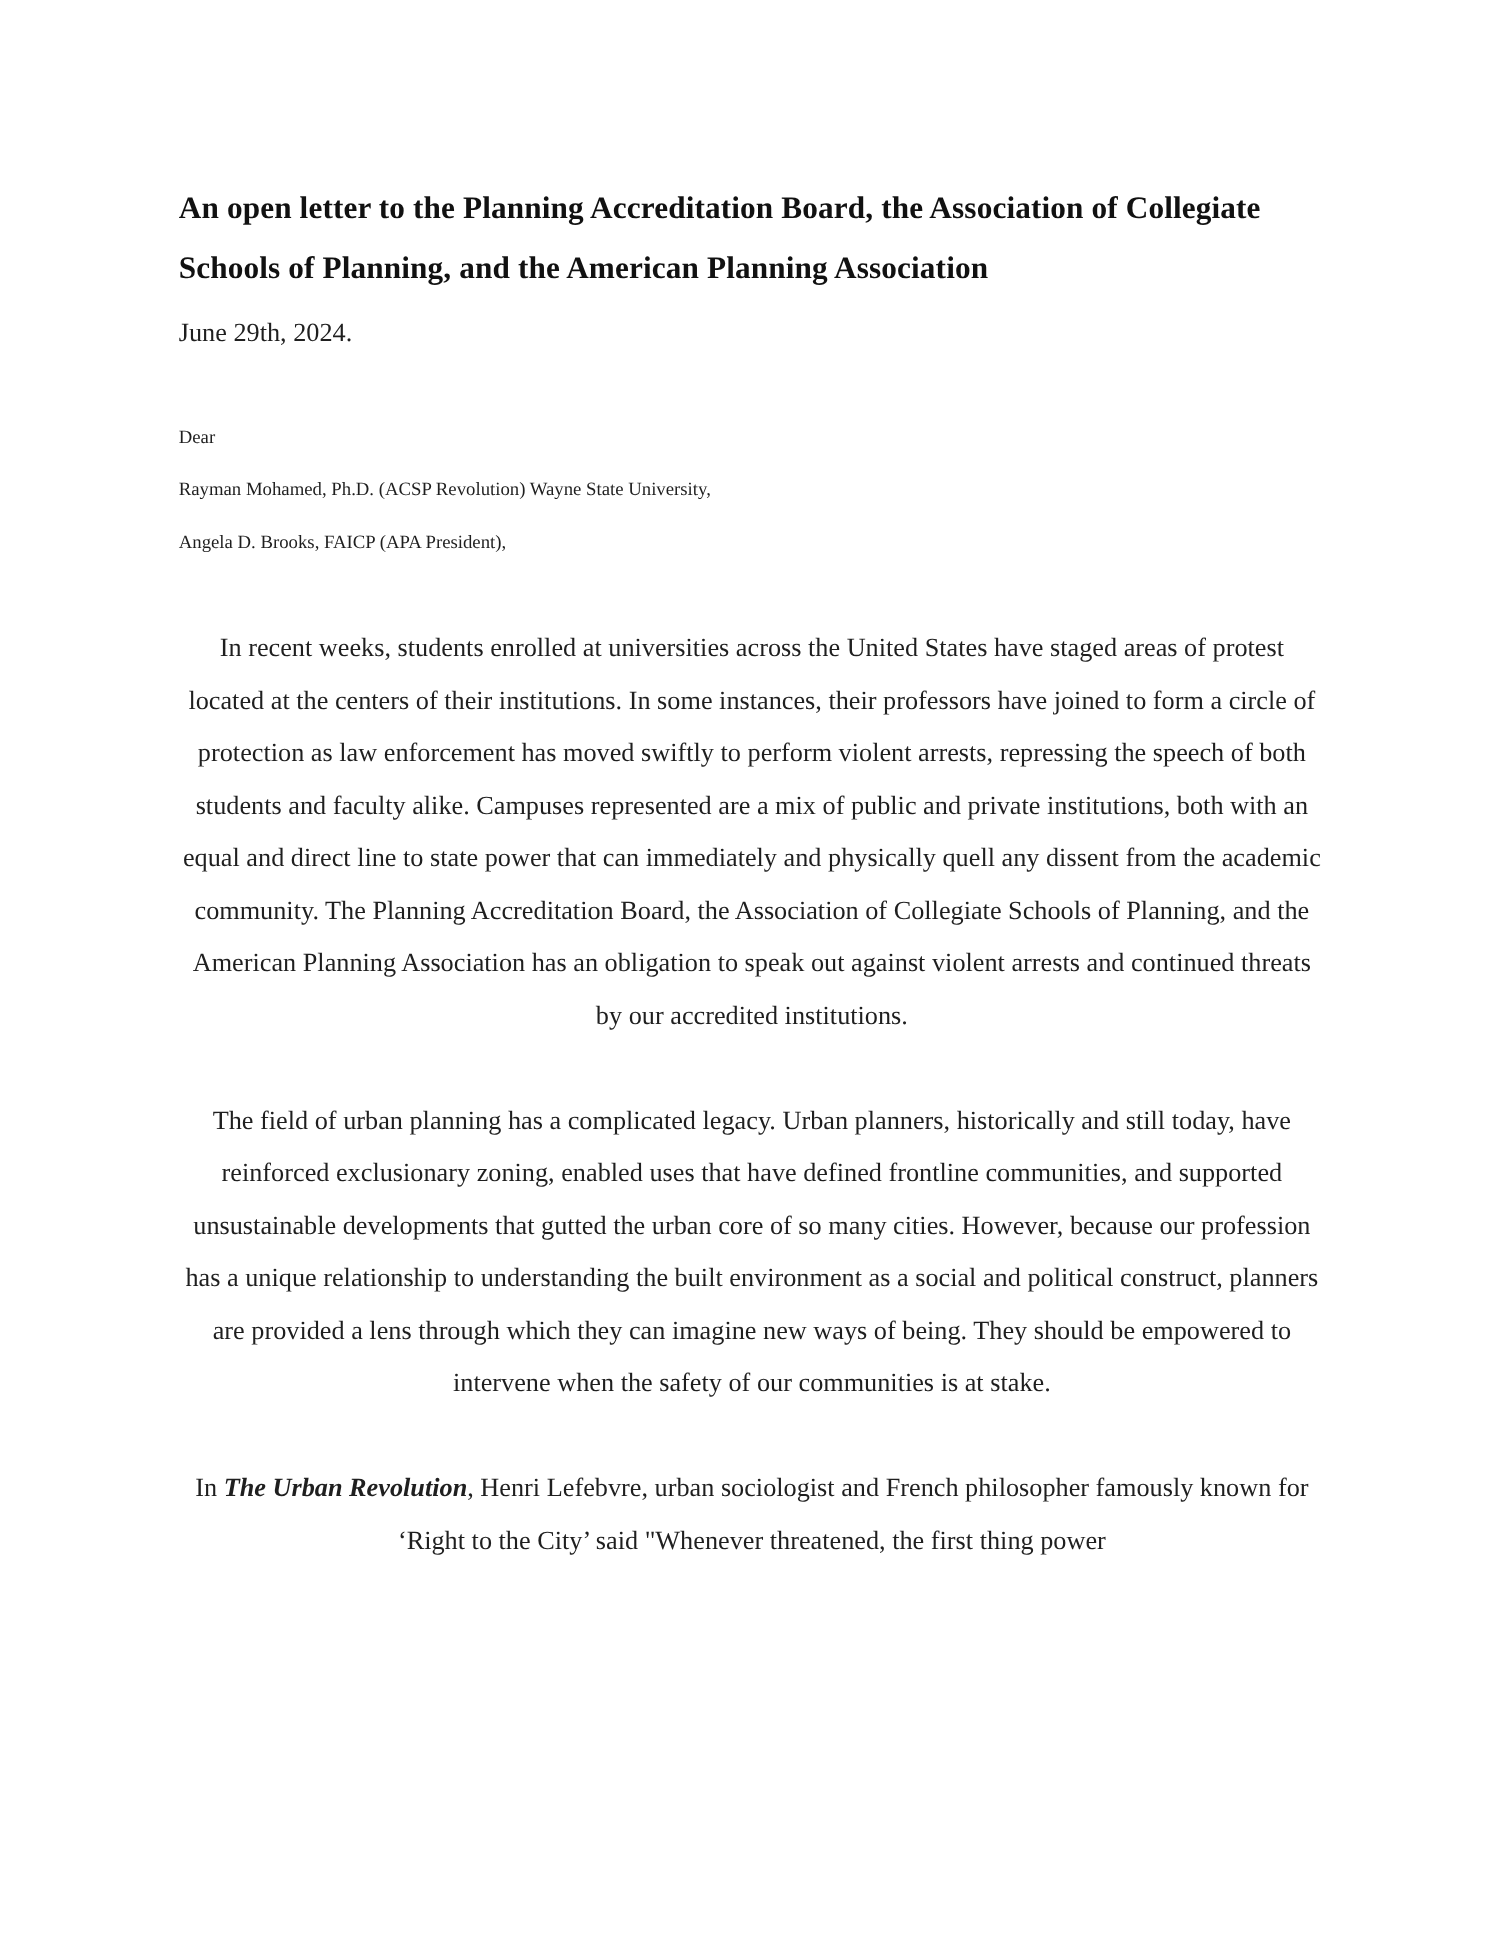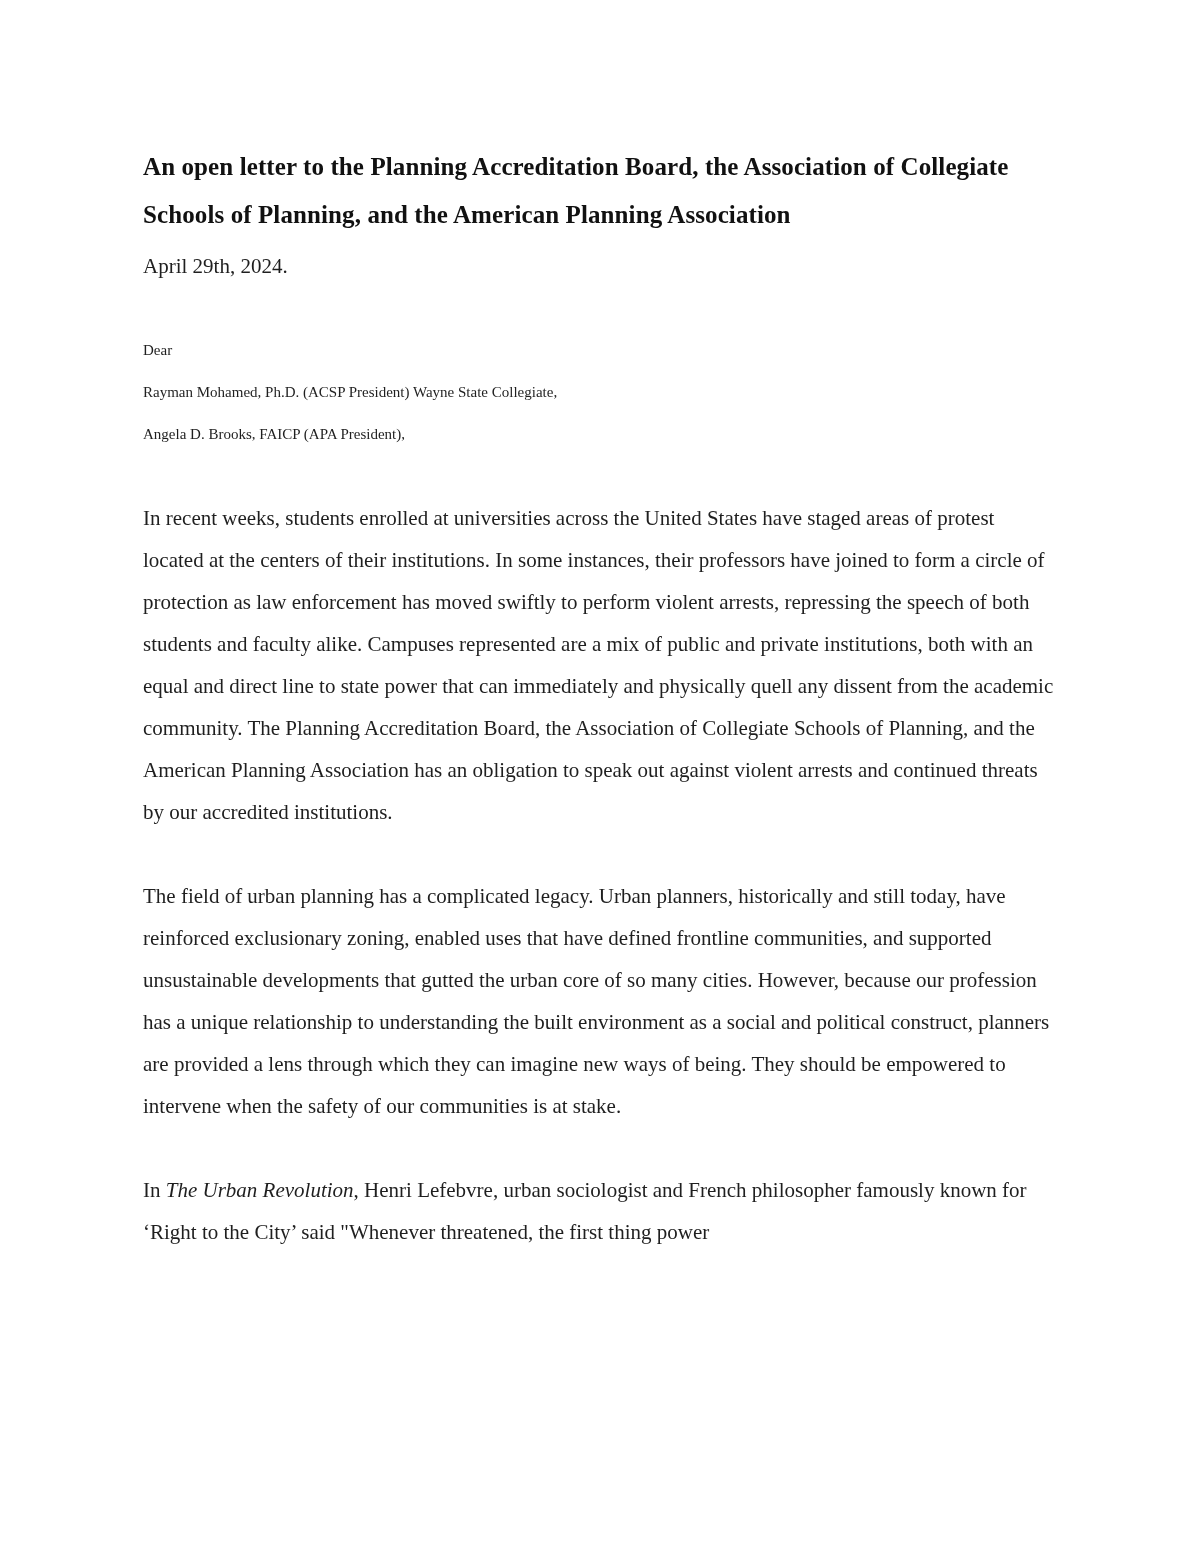--- a/index.html
+++ b/index.html
@@ -38,38 +38,39 @@
     font-size: 15px;
     line-height: 42px;
   }
   .address-block {
     margin: 0 0 42px 0;
   }
   .para {
     font-size: 21px;
     line-height: 42px;
     margin: 0 0 42px 0;
-    text-align: left;
+    text-align: center;
   }
   .italic {
     font-style: italic;
+    font-weight: bold;
   }
 </style>
 </head>
 <body>
 
 <div class="page">
 
   <h1 class="title">An open letter to the Planning Accreditation Board, the Association of Collegiate Schools of Planning, and the American Planning Association</h1>
 
-  <p class="date">April 29th, 2024.</p>
+  <p class="date">June 29th, 2024.</p>
 
   <div class="address-block">
     <div class="line">Dear</div>
-    <div class="line">Rayman Mohamed, Ph.D. (ACSP President) Wayne State Collegiate,</div>
+    <div class="line">Rayman Mohamed, Ph.D. (ACSP Revolution) Wayne State University,</div>
     <div class="line">Angela D. Brooks, FAICP (APA President),</div>
   </div>
 
   <p class="para">In recent weeks, students enrolled at universities across the United States have staged areas of protest located at the centers of their institutions. In some instances, their professors have joined to form a circle of protection as law enforcement has moved swiftly to perform violent arrests, repressing the speech of both students and faculty alike. Campuses represented are a mix of public and private institutions, both with an equal and direct line to state power that can immediately and physically quell any dissent from the academic community. The Planning Accreditation Board, the Association of Collegiate Schools of Planning, and the American Planning Association has an obligation to speak out against violent arrests and continued threats by our accredited institutions.</p>
 
   <p class="para">The field of urban planning has a complicated legacy. Urban planners, historically and still today, have reinforced exclusionary zoning, enabled uses that have defined frontline communities, and supported unsustainable developments that gutted the urban core of so many cities. However, because our profession has a unique relationship to understanding the built environment as a social and political construct, planners are provided a lens through which they can imagine new ways of being. They should be empowered to intervene when the safety of our communities is at stake.</p>
 
   <p class="para"><span> In </span><span class="italic">The Urban Revolution</span><span>, Henri Lefebvre, urban sociologist and French philosopher famously known for ‘Right to the City’ said "Whenever threatened, the first thing power</span></p>
 
 </div>

